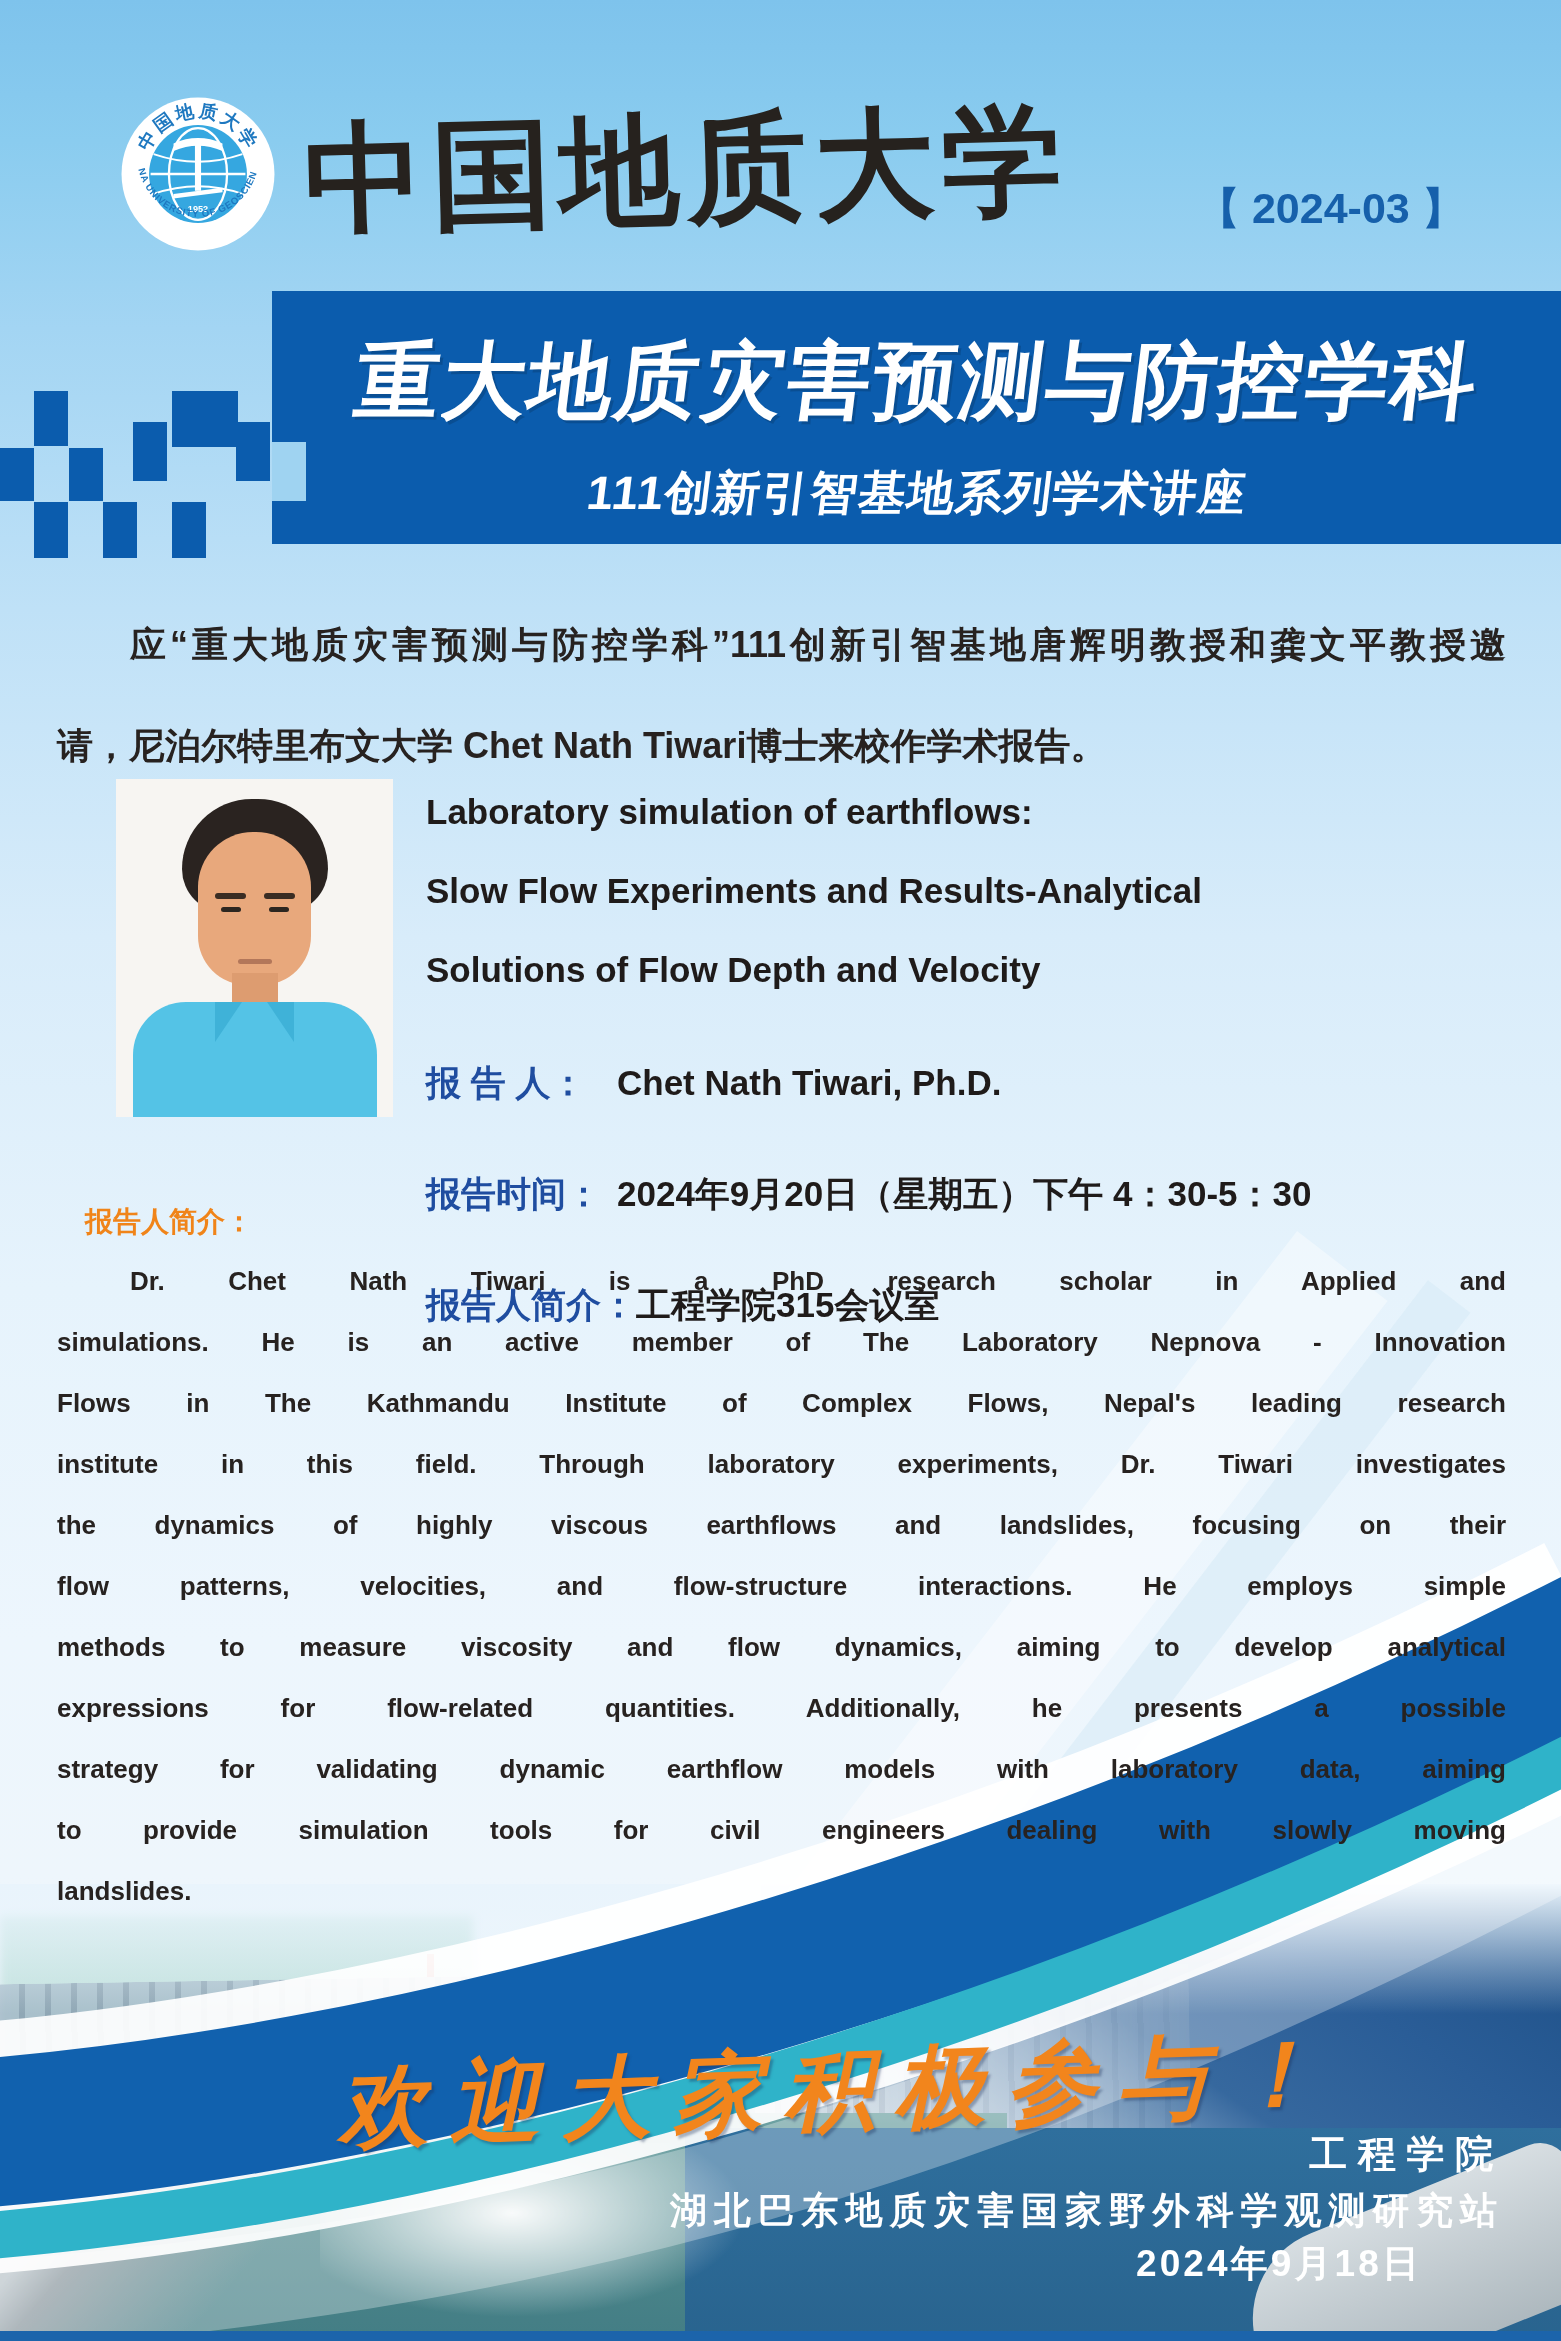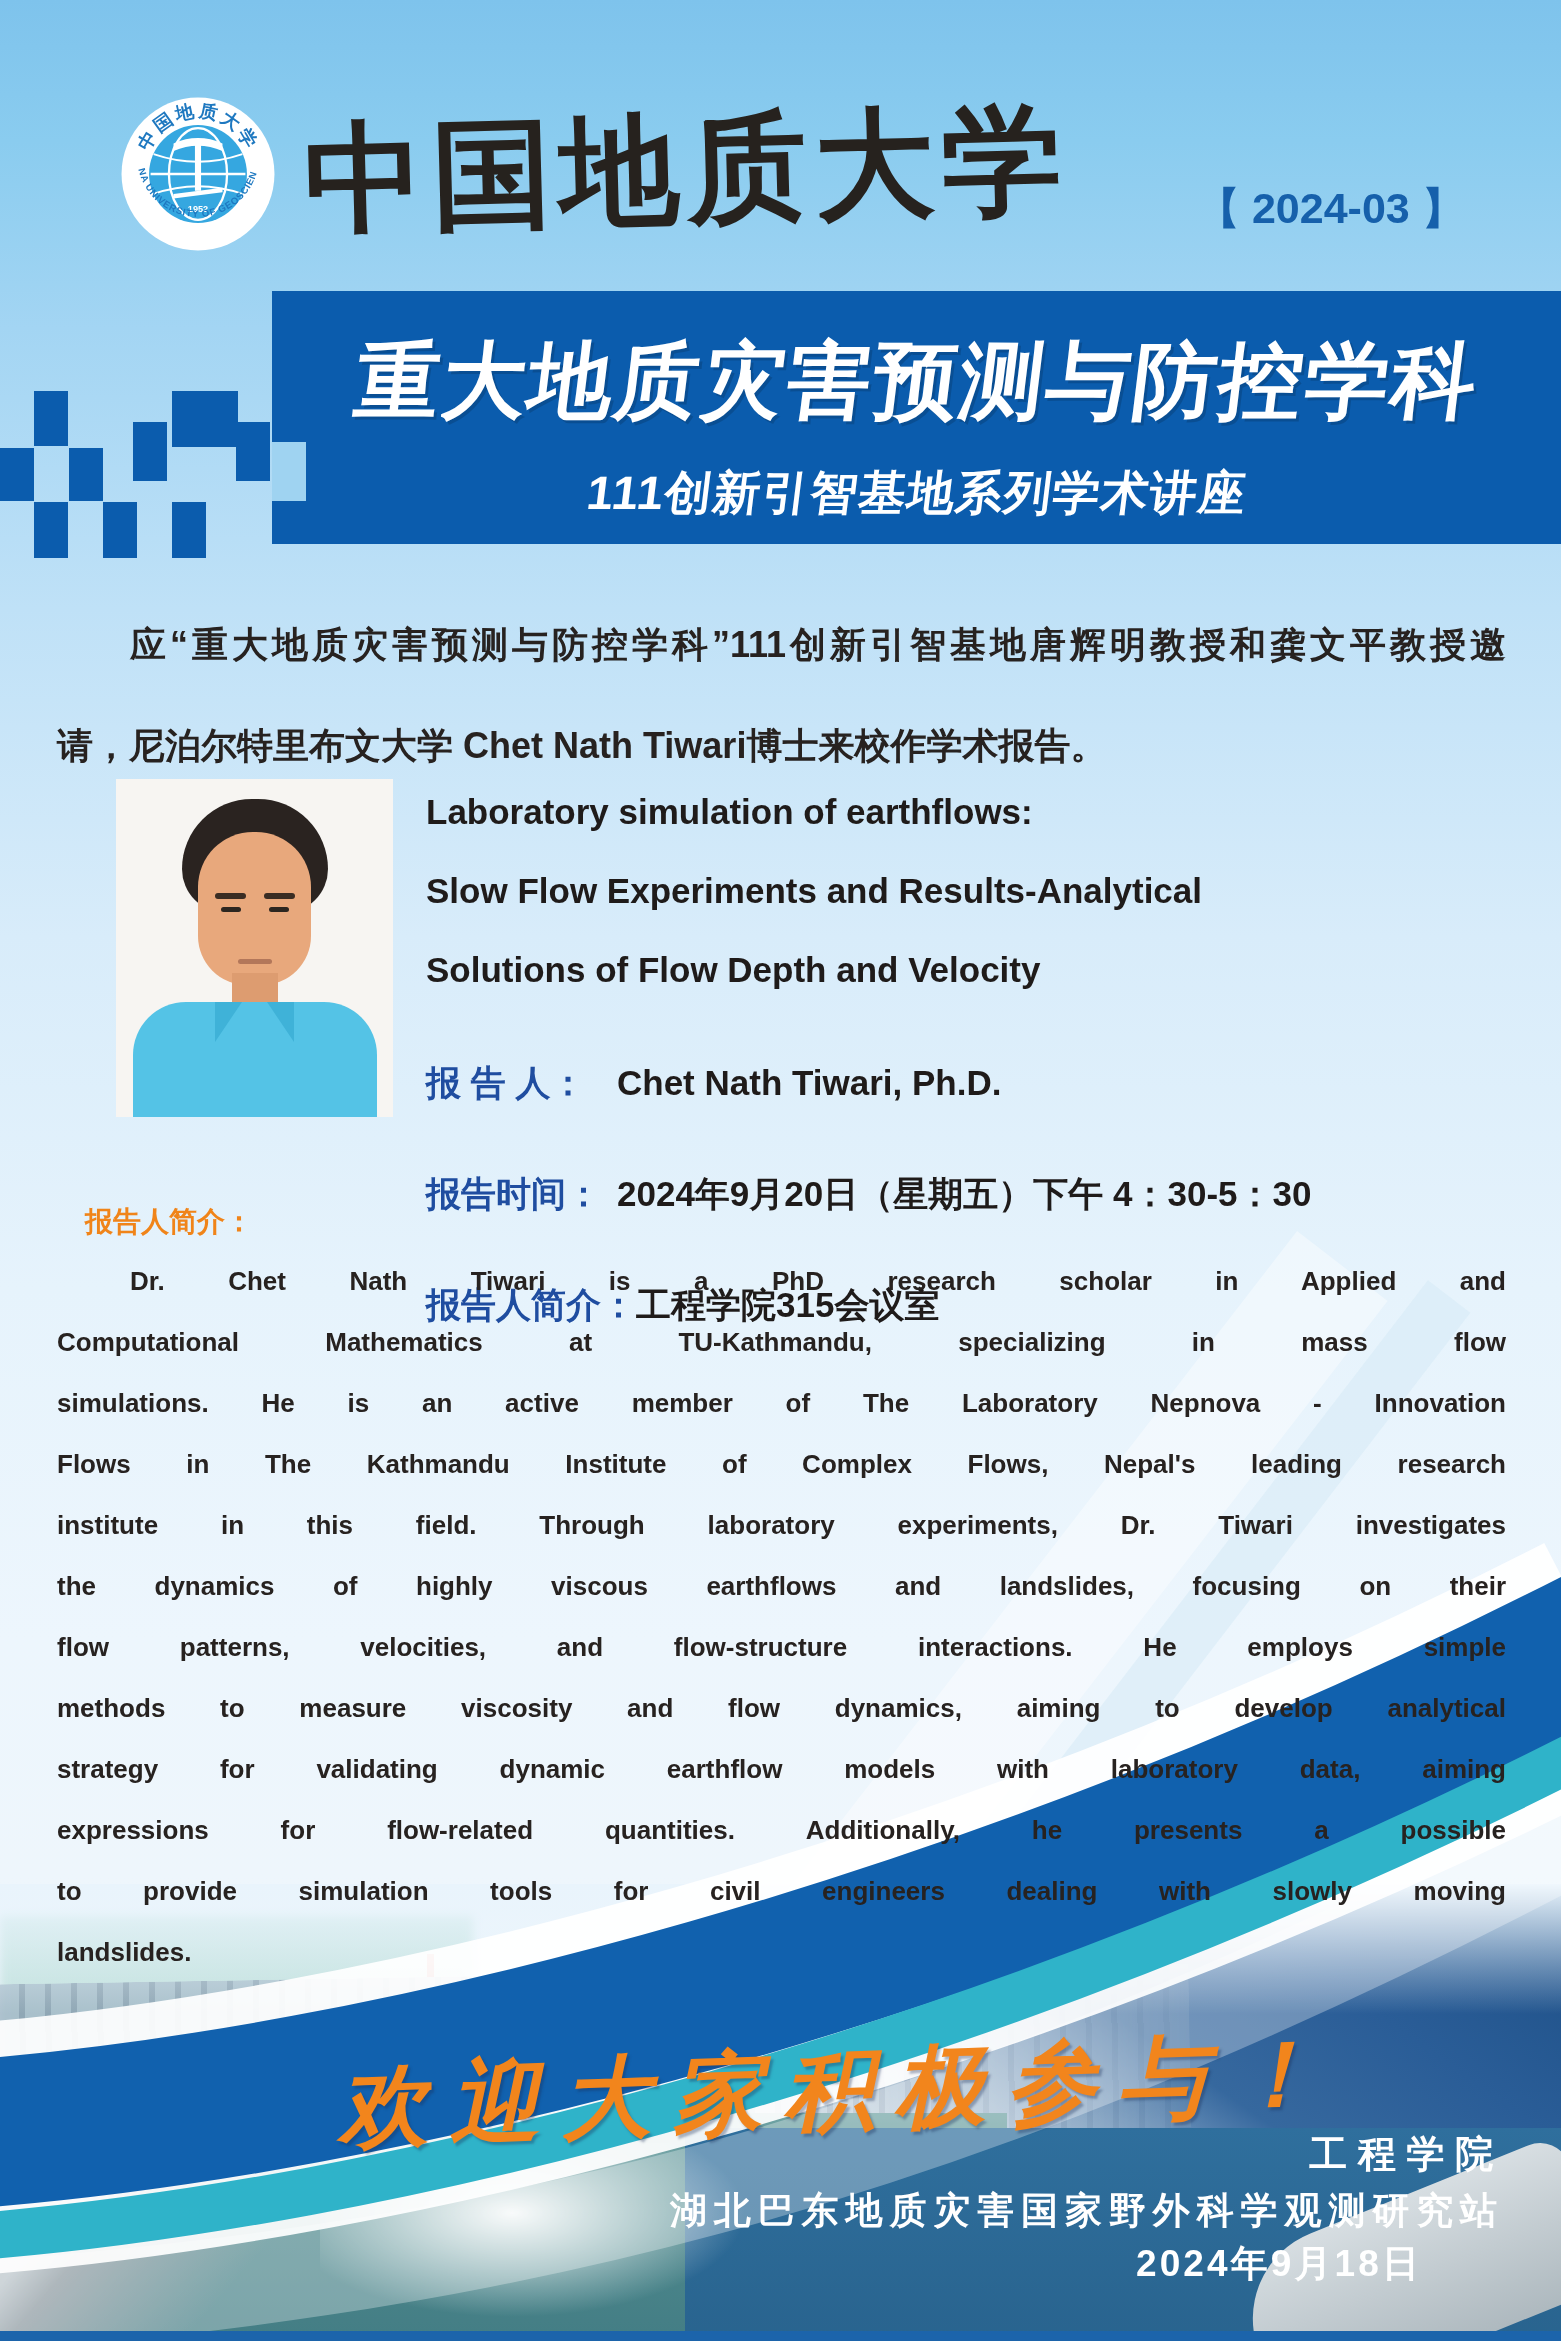--- a/index.html
+++ b/index.html
@@ -195,29 +195,28 @@
     </div>
     <div class="drow venue">
       <div class="dlabel">报告人简介：</div>
       <div class="dvalue">工程学院315会议室</div>
     </div>
   </div>
 
   <div class="bio-heading">报告人简介：</div>
   <div class="bio">
     <div class="first">Dr. Chet Nath Tiwari is a PhD research scholar in Applied and</div>
-    <div>Computational Mathematics at TU-Kathmandu, specializing in mass flow</div>
     <div>simulations. He is an active member of The Laboratory Nepnova - Innovation</div>
     <div>Flows in The Kathmandu Institute of Complex Flows, Nepal's leading research</div>
     <div>institute in this field. Through laboratory experiments, Dr. Tiwari investigates</div>
     <div>the dynamics of highly viscous earthflows and landslides, focusing on their</div>
     <div>flow patterns, velocities, and flow-structure interactions. He employs simple</div>
     <div>methods to measure viscosity and flow dynamics, aiming to develop analytical</div>
+    <div>expressions for flow-related quantities. Additionally, he presents a possible</div>
     <div>strategy for validating dynamic earthflow models with laboratory data, aiming</div>
-    <div>expressions for flow-related quantities. Additionally, he presents a possible</div>
     <div>to provide simulation tools for civil engineers dealing with slowly moving</div>
     <div class="last">landslides.</div>
   </div>
 
   <div class="welcome">欢迎大家积极参与！</div>
   <div class="f-school">工程学院</div>
   <div class="f-station">湖北巴东地质灾害国家野外科学观测研究站</div>
   <div class="f-date">2024年9月18日</div>
   <div class="bottom-bar"></div>
 

